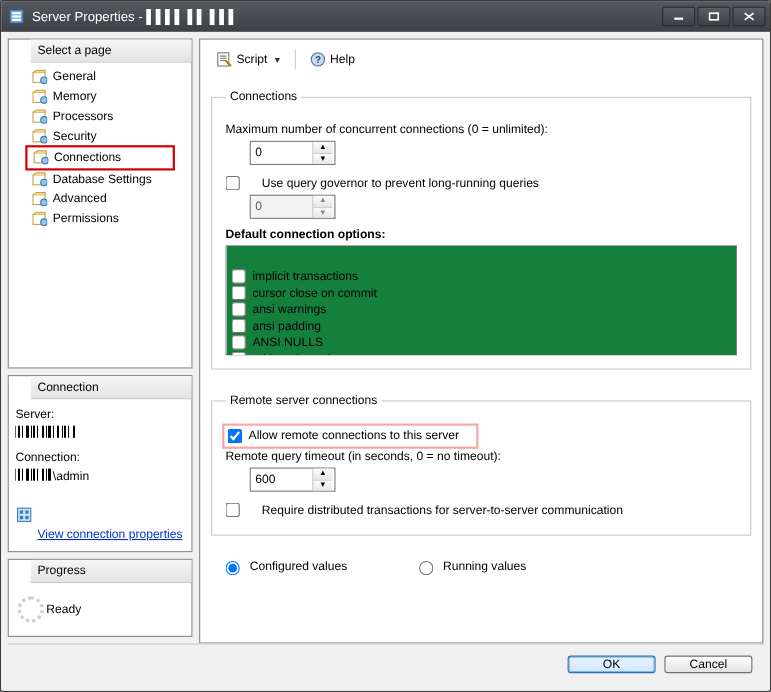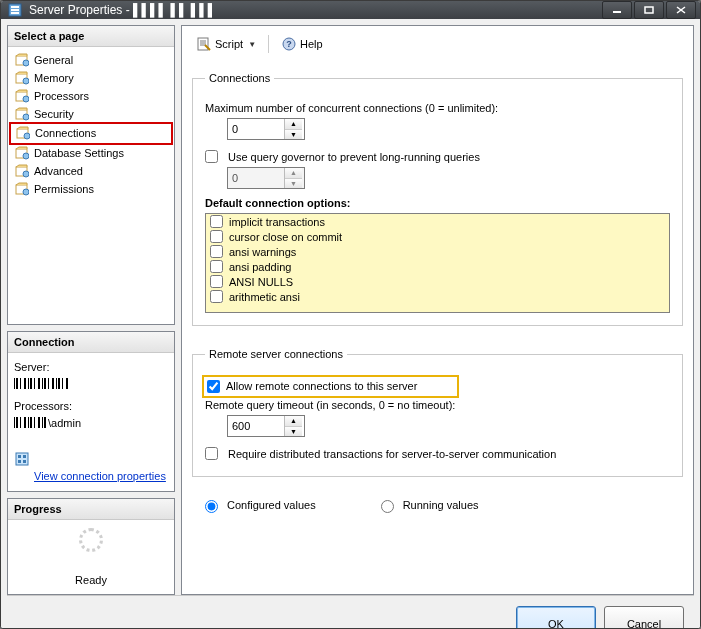--- a/index.html
+++ b/index.html
@@ -60,39 +60,40 @@
     gap: 6px;
   }
   .panel {
     border: 1px solid #828790;
     background: #fff;
     display: flex; flex-direction: column;
   }
   .panel-header {
     background: linear-gradient(#f6f6f6,#e3e3e3);
     border-bottom: 1px solid #c9c9c9;
-    font-weight: bold;
+    font-weight: normal;
     padding: 4px 6px;
     font-size: 11px;
-  }
-  .page-list { padding: 4px 2px; }
+    margin-left: 20px;
+  }
+  .page-list { padding: 4px 16px; }
   .page-item {
     display: flex; align-items: center;
     padding: 1px 4px;
     cursor: pointer;
     gap: 4px;
     position: relative;
   }
   .page-item .p-icon { width:16px; height:16px; flex:0 0 16px; display:flex; align-items:center; justify-content:center; }
   .page-item.selected { }
   .highlight-box { border: 2px solid #d10000; position: relative; margin: -1px -1px; padding-bottom:1px;}
   .conn-info { padding: 6px; font-size:11px; line-height:1.5; }
   .conn-info a { color: #0033cc; text-decoration: underline; margin-top: 31px; }
   .conn-link-row { display:flex; align-items:center; gap:4px; margin-top:6px;}
-  .progress-body { padding: 8px; display:flex; align-items:center; gap:22px; min-height:48px;flex-direction:column; }
+  .progress-body { padding: 8px; display:flex; align-items:center; gap:2px; min-height:48px; }
   .spinner {
     width:24px; height:24px; border-radius:50%;
     border:3px dotted #cfcfcf;
   }
 
   
   .rightcol {
     flex:1;
     display:flex; flex-direction:column;
     background:#fff;
@@ -120,41 +121,41 @@
     border:1px solid #7a7a7a; background:#fff;
     width:78px; height:22px;
   }
   .num-spin.disabled { background:#f4f4f4; color:#888; }
   .num-spin input {
     border:none; width:56px; padding:0 4px; font-size:11px; outline:none; background:transparent;
   }
   .num-spin .spin-btns { width:18px; display:flex; flex-direction:column; border-left:1px solid #bbb;}
   .num-spin .spin-btns div { flex:1; font-size:7px; display:flex; align-items:center; justify-content:center; cursor:pointer; background:linear-gradient(#fdfdfd,#e6e6e6);}
   .num-spin .spin-btns div+div { border-top:1px solid #ccc;}
-  .checkbox-row { display:flex; align-items:center; gap:10px; margin:4px 0;}
+  .checkbox-row { display:flex; align-items:center; gap:20px; margin:4px 0;}
   .checkbox-row input[type=checkbox]{ width:13px; height:13px; margin:0;}
   .options-list {
-    border:1px solid #808080; background:#fef9c3;
+    border:1px solid #808080; background:#15803d;
     height:100px; overflow-y:scroll;
-    padding:0 4px;
+    padding:20px 4px;
   }
   .options-list .opt { display:flex; align-items:center; gap:6px; padding:1px 0; }
   .options-list .opt input{ width:13px; height:13px; margin:0;}
-  .red-box2 { border:2px solid #eab308; display:inline-flex; padding:3px 40px 3px 3px; margin:-3px -40px -3px -3px;}
+  .red-box2 { border:2px solid #fca5a5; display:inline-flex; padding:3px 16px 3px 3px; margin:-3px -40px -3px -3px;}
   .radio-row { display:flex; gap:60px; padding: 6px 8px 2px 8px;}
   .radio-row label { display:flex; align-items:center; gap:6px; }
 
   
   .dialog-footer {
     border-top:1px solid #c9c9c9;
     background:#f0f0f0;
     padding:10px; display:flex; justify-content:flex-end; gap:8px;
   }
   .dlg-btn {
-    min-width:80px; height:36px;
+    min-width:80px; height:16px;
     border:1px solid #707070; background:linear-gradient(#fefefe,#e3e3e3);
     border-radius:3px; cursor:pointer; font-size:11px;
   }
   .dlg-btn.primary { border:1px solid #2f6fb3; box-shadow:0 0 0 1px #7fb6e8 inset; background:linear-gradient(#eaf4ff,#cfe7ff);}
   .label { display:block; margin:4px 0;}
   .sect-label { margin: 8px 0 4px 0; font-weight: bold; }
   .flex1 { flex:1; }
   .indent { margin-left:22px; }
   .barcode {
     font-family: "Libre Barcode 39", "Courier New", monospace;
@@ -290,21 +291,21 @@
               </div>
           </div>
         </div>
 
         <div class="panel">
           <div class="panel-header">Connection</div>
           <div class="conn-info">
             <div>Server:</div>
             <div><span class="barcode"></span></div>
             <div style="height:6px"></div>
-            <div>Processors:</div>
+            <div>Connection:</div>
             <div><span class="barcode" style="width:34px"></span>\admin</div>
             <div class="conn-link-row">
               <span><svg width="16" height="16">
                     <rect x="2" y="2" width="12" height="12" fill="#c9e4fb" stroke="#3d7bb3"></rect>
                     <rect x="4" y="4" width="3" height="3" fill="#3d7bb3"></rect>
                     <rect x="9" y="4" width="3" height="3" fill="#3d7bb3"></rect>
                     <rect x="4" y="9" width="3" height="3" fill="#3d7bb3"></rect>
                     <rect x="9" y="9" width="3" height="3" fill="#3d7bb3"></rect>
                   </svg></span>
               <a href="#">View connection properties</a>

